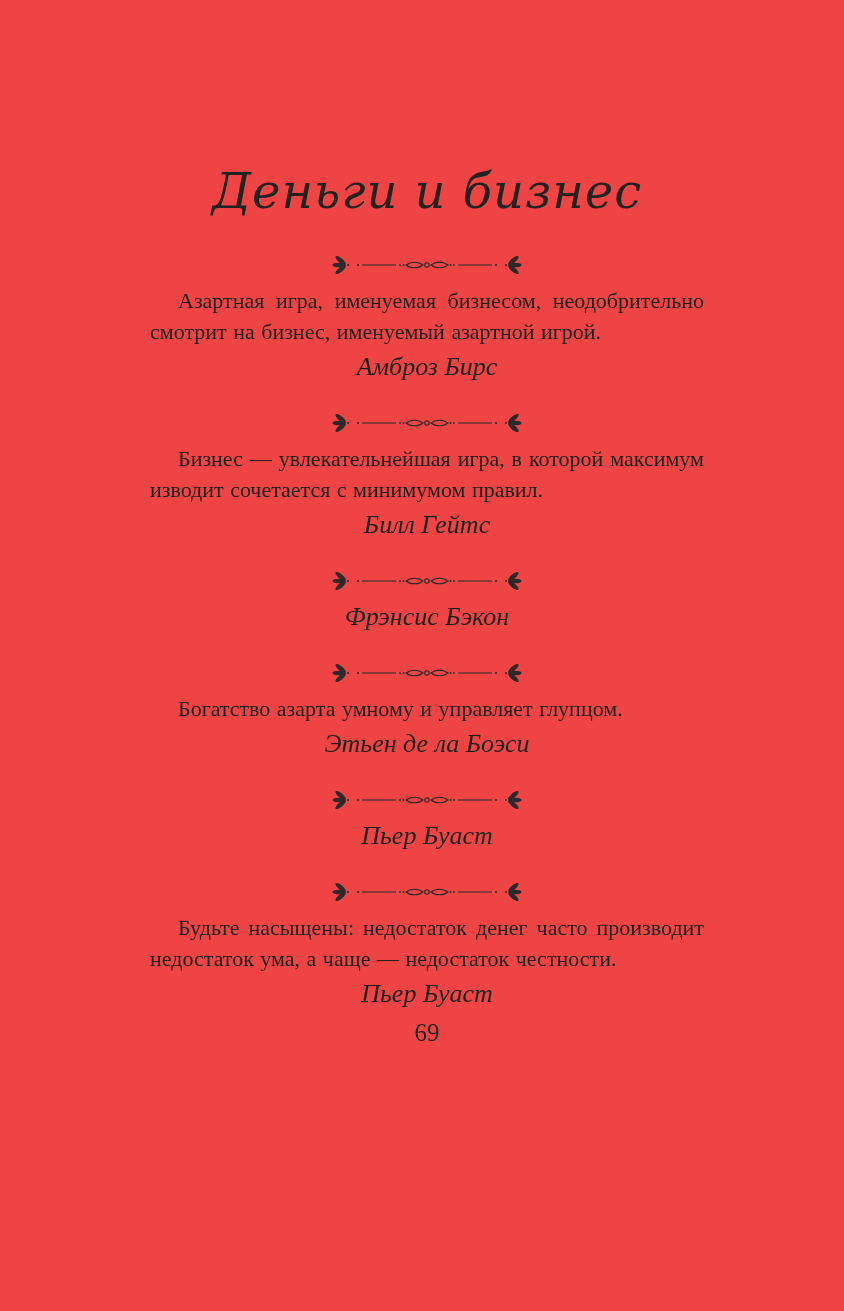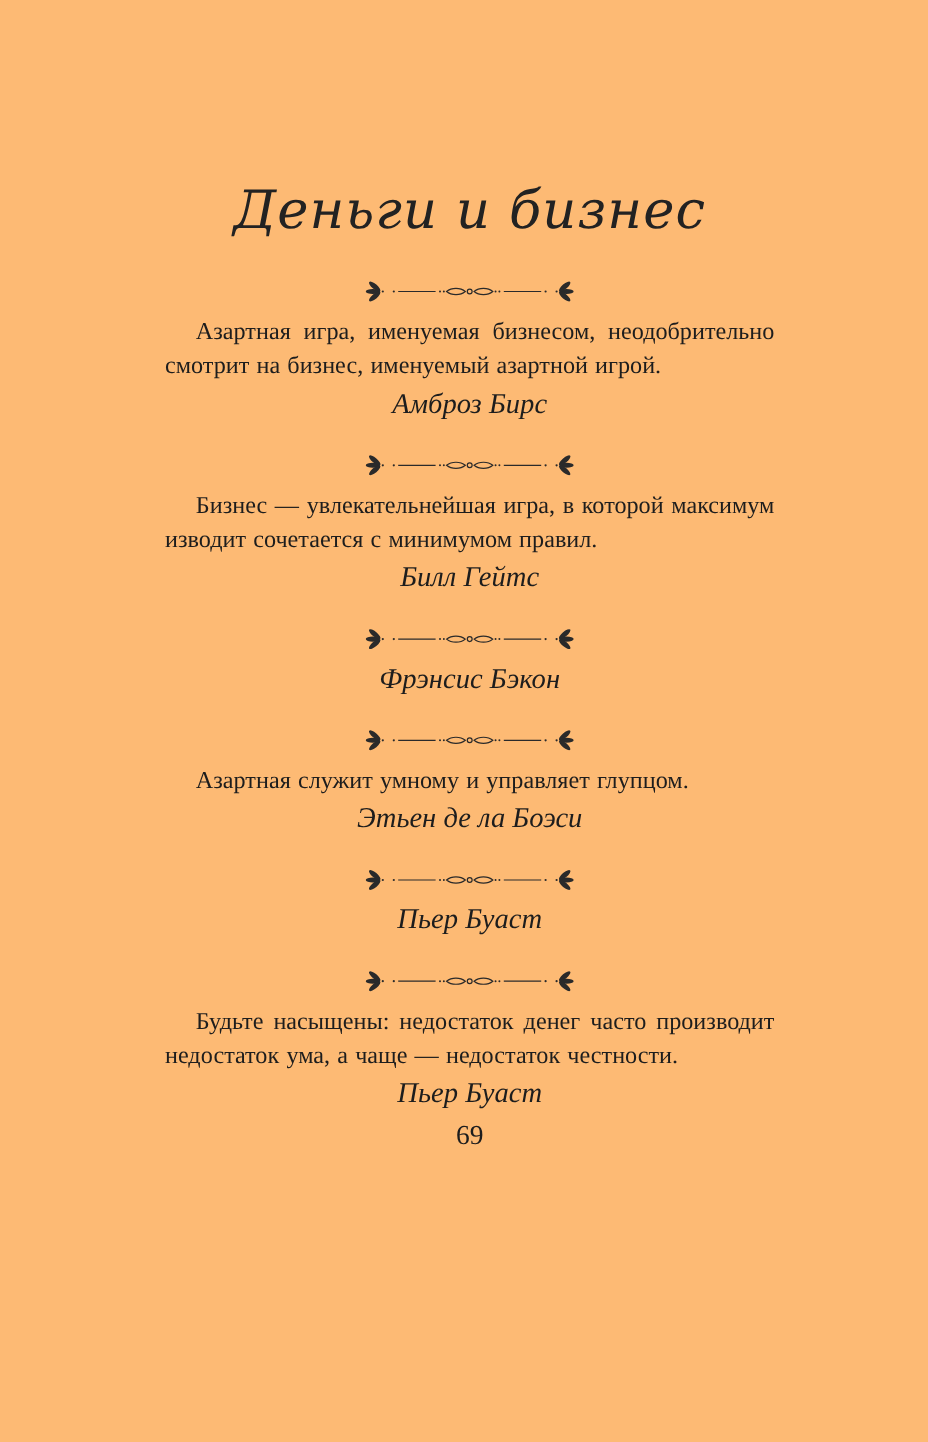--- a/index.html
+++ b/index.html
@@ -4,21 +4,21 @@
 <style>
   html, body {
     margin: 0;
     padding: 0;
     background: #ffffff;
   }
   .page {
     position: relative;
     width: 844px;
     height: 1311px;
-    background: #fdba74;
+    background: #ef4444;
     font-family: "Liberation Serif", serif;
     color: #1d1d1d;
     overflow: hidden;
   }
   .content {
     width: 562px;
     margin-left: 146px;
   }
   .title {
     margin: 0 0 22px 0;
@@ -212,21 +212,21 @@
         </g>
 
         <line x1="30" y1="10" x2="64" y2="10"></line>
         <line x1="126" y1="10" x2="160" y2="10"></line>
 
         <path d="M74,10 C78.5,6.3 86.5,6.3 91,10 C86.5,13.7 78.5,13.7 74,10 Z"></path>
         <path d="M99,10 C103.5,6.3 111.5,6.3 116,10 C111.5,13.7 103.5,13.7 99,10 Z"></path>
         <circle cx="95" cy="10" r="2.2"></circle>
       </g>
     </svg>
-    <p class="quote-text">Азартная служит умному и управляет глупцом.</p>
+    <p class="quote-text">Богатство азарта умному и управляет глупцом.</p>
     <p class="quote-author">Этьен де ла Боэси</p>
   </section>
 
   <section>
     <svg class="divider" viewBox="0 0 190 20" width="190" height="20" aria-hidden="true">
       <g stroke="#2a2a2a" fill="none" stroke-width="1.1">
 
         <g transform="translate(14,10)" fill="#2a2a2a" stroke="none">
           <ellipse cx="-7" cy="0" rx="6.5" ry="2.3"></ellipse>
           <ellipse cx="-7" cy="0" rx="6.5" ry="2.3" transform="rotate(40)"></ellipse>

